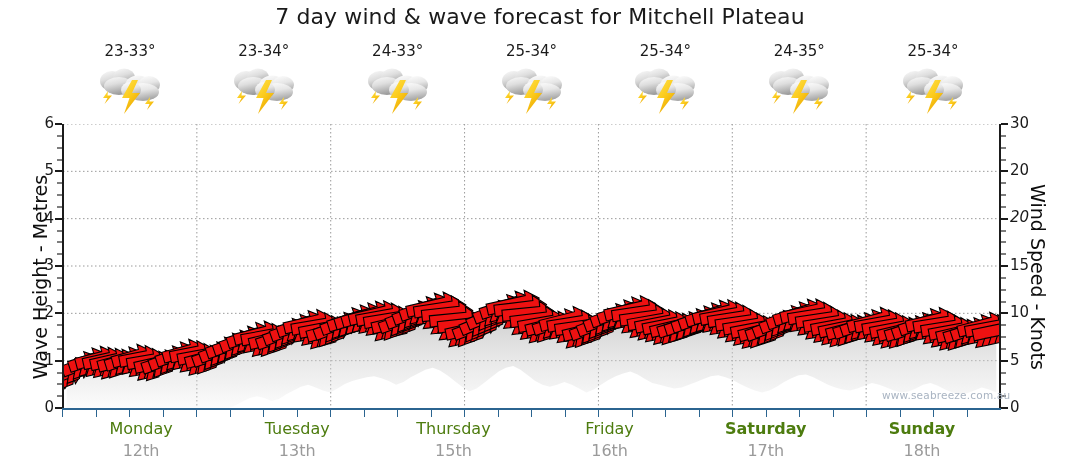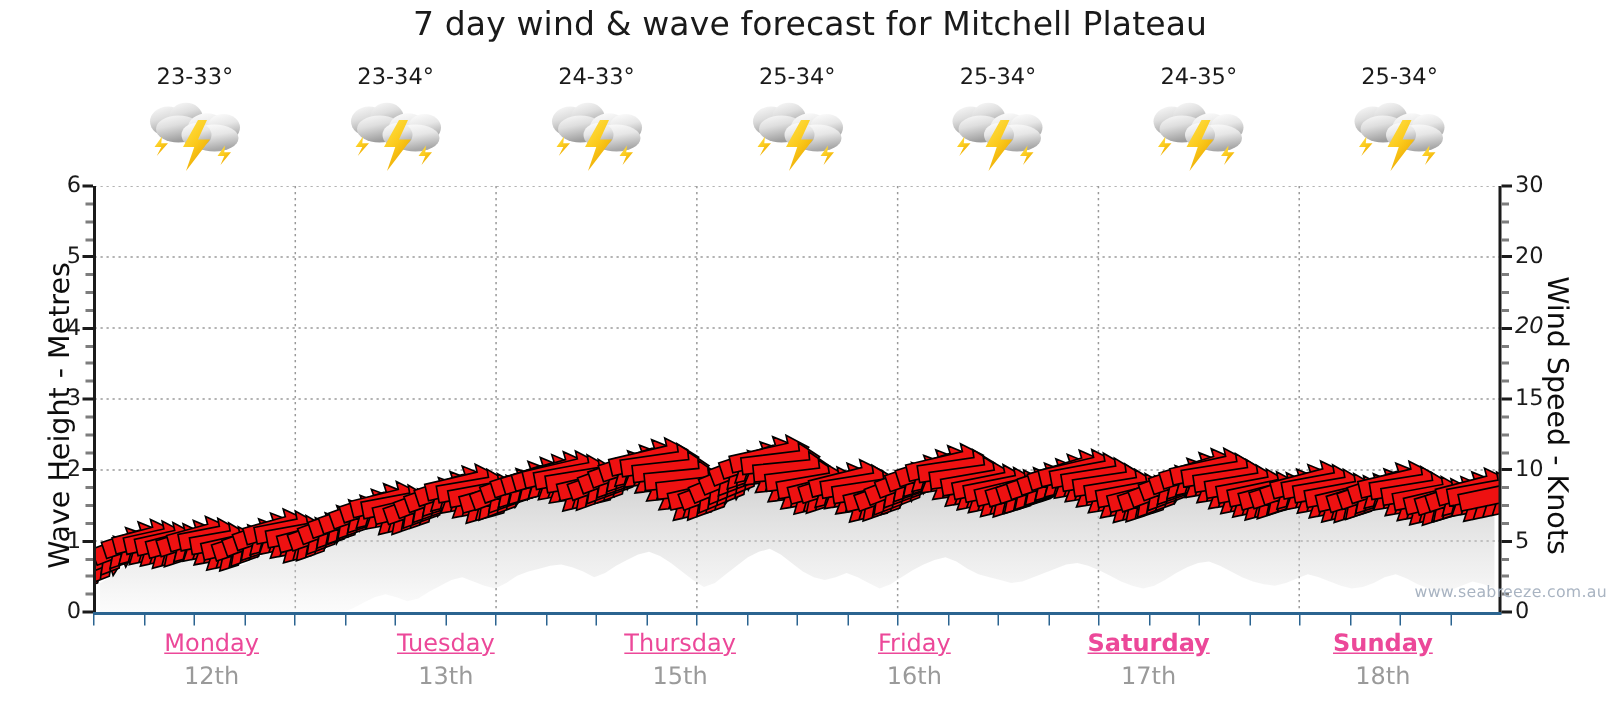--- a/index.html
+++ b/index.html
@@ -139,35 +139,34 @@
     width: 937px;
     height: 52px;
     display: flex;
   }
   .day-foot {
     flex: 1 1 0;
     text-align: center;
   }
   .day-name {
     font-size: 16px;
-    color: #ec4899;
+    color: #4d7c0f;
     line-height: 22px;
-    text-decoration: underline;
   }
   .day-name.weekend { font-weight: bold; }
   .day-date {
     font-size: 16px;
     color: #9a9a9a;
     line-height: 22px;
   }
 
   
   #watermark {
     position: absolute;
-    left: 943px;
+    left: 882px;
     top: 389px;
     font-size: 10.5px;
     color: #a9b4c2;
     letter-spacing: 0.2px;
     white-space: nowrap;
   }
 </style>
 </head>
 <body>
 

